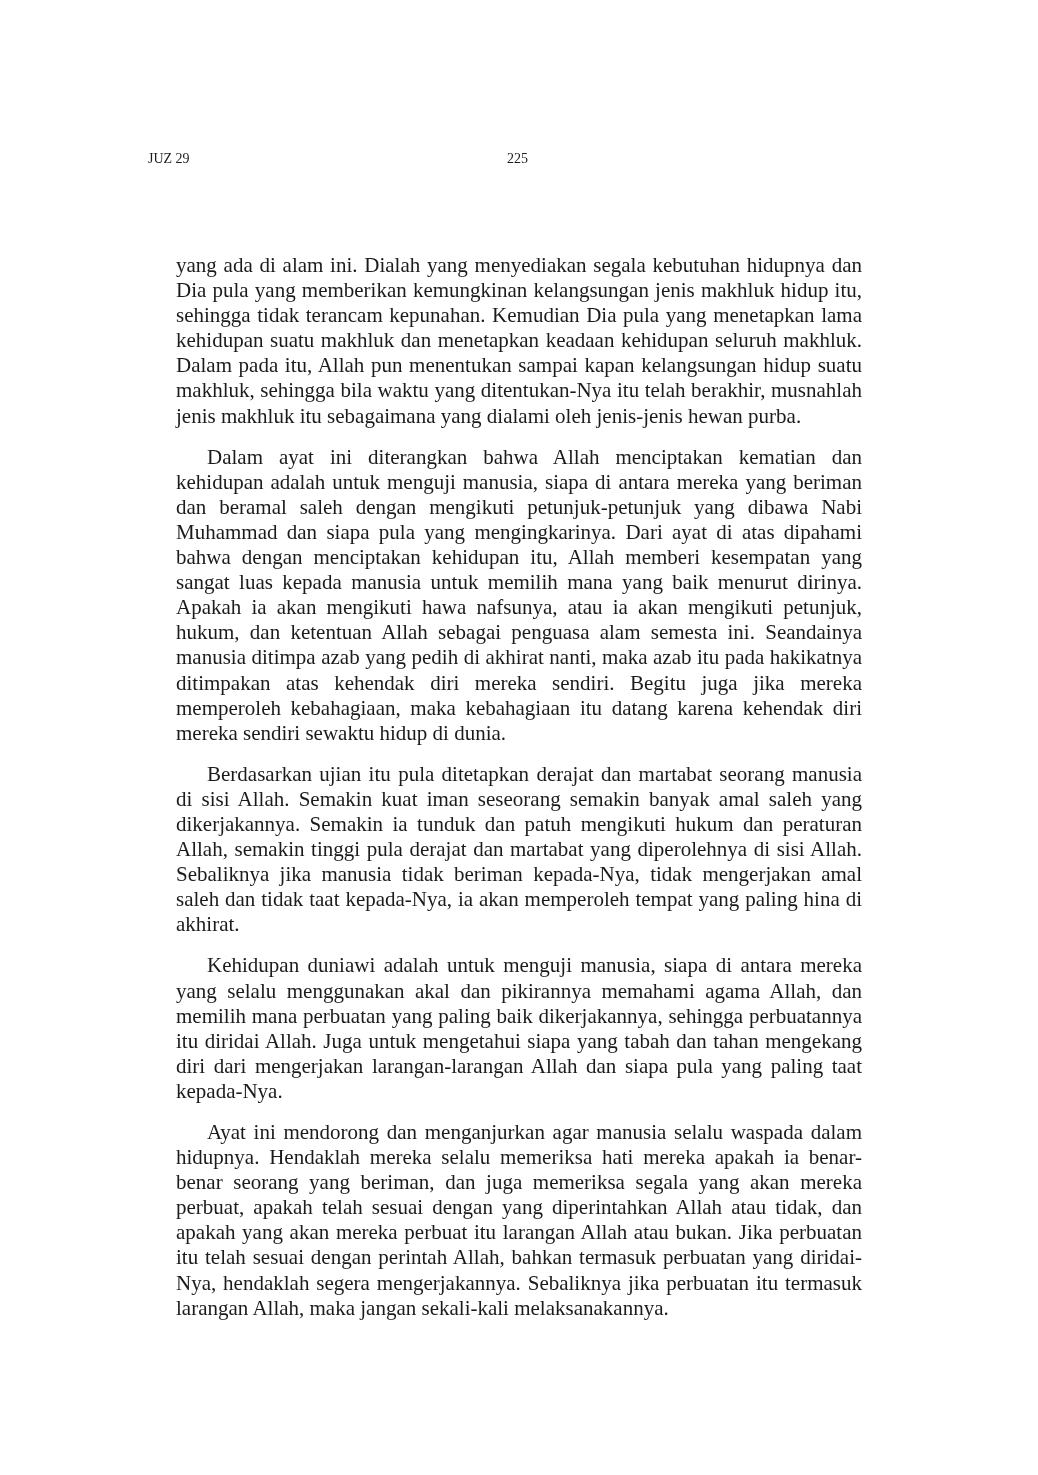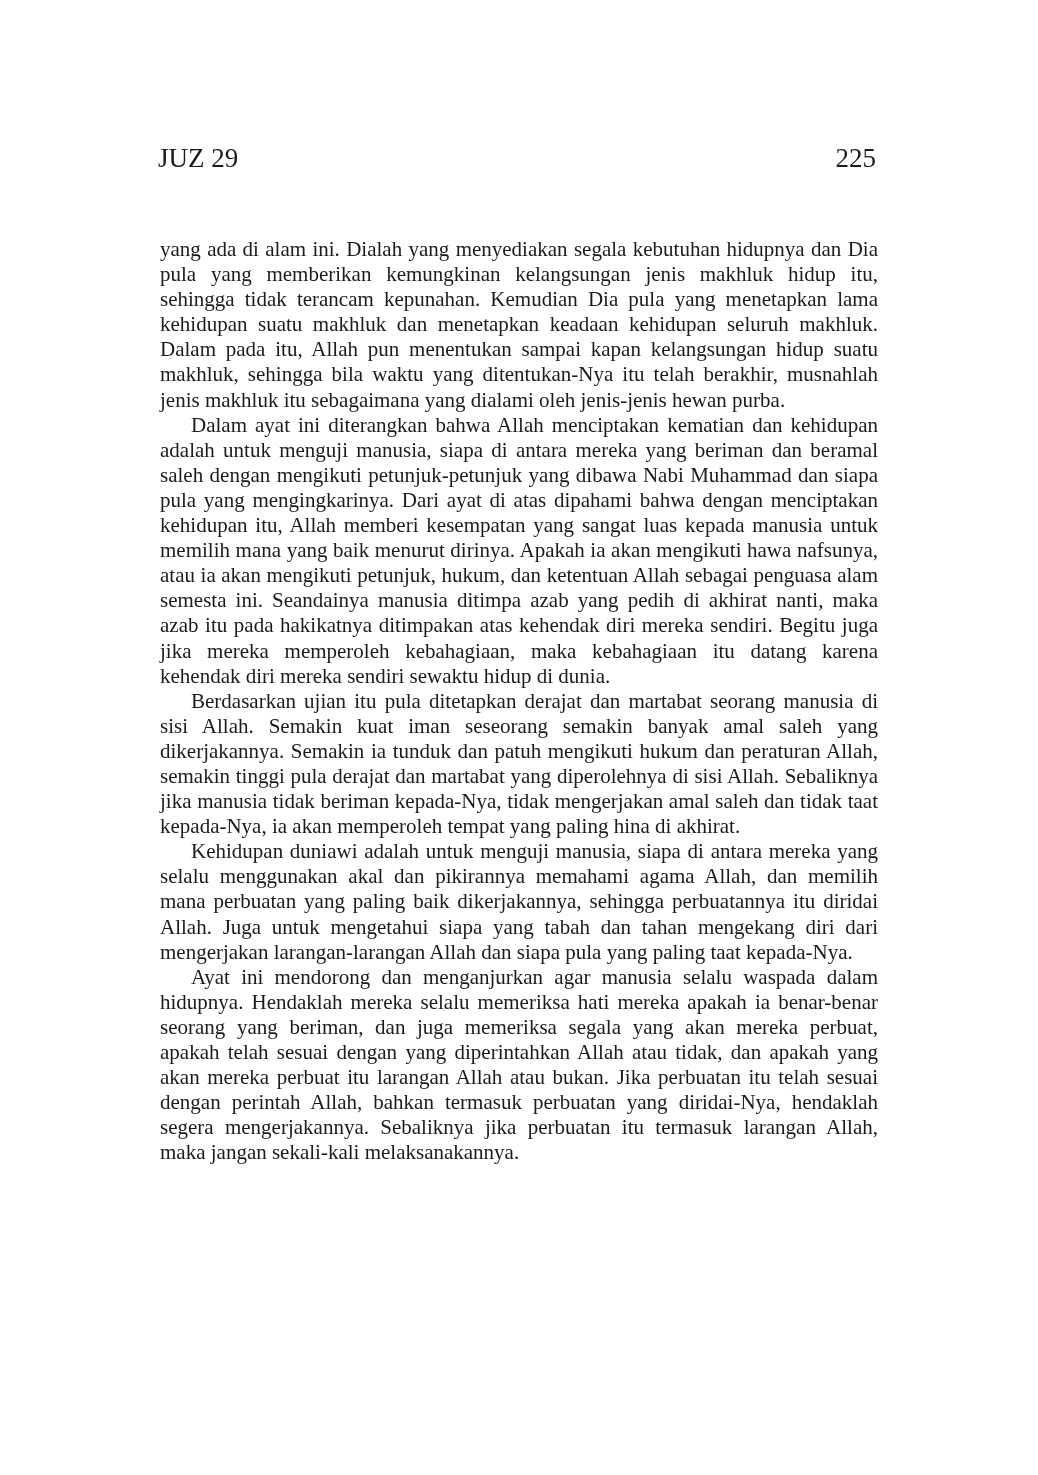--- a/index.html
+++ b/index.html
@@ -13,41 +13,41 @@
     height: 1475px;
     margin: 0 auto;
     background: #ffffff;
     font-family: "Liberation Serif", "DejaVu Serif", serif;
     color: #1b1b1b;
     overflow: hidden;
   }
   .running-header {
     position: absolute;
     top: 146px;
-    left: 158px;
+    left: 148px;
     width: 718px;
     display: flex;
     align-items: baseline;
-    font-size: 27px;
+    font-size: 14px;
     line-height: 25px;
   }
   .running-header .h-left   { flex: 1; text-align: left; }
   .running-header .h-center { flex: 1.2; text-align: center; }
-  .running-header .h-right  { flex: 1; text-align: right; }
+  .running-header .h-right  { flex: 1; }
   .body-text {
     position: absolute;
     top: 237px;
     left: 160px;
     width: 718px;
     font-size: 21px;
     line-height: 25.1px;
     text-align: justify;
   }
   .body-text p {
-    margin: 0;
+    margin: 16px;
     padding: 0;
     text-indent: 31px;
   }
   .body-text p.no-indent {
     text-indent: 0;
   }
 </style>
 </head>
 <body>
 

